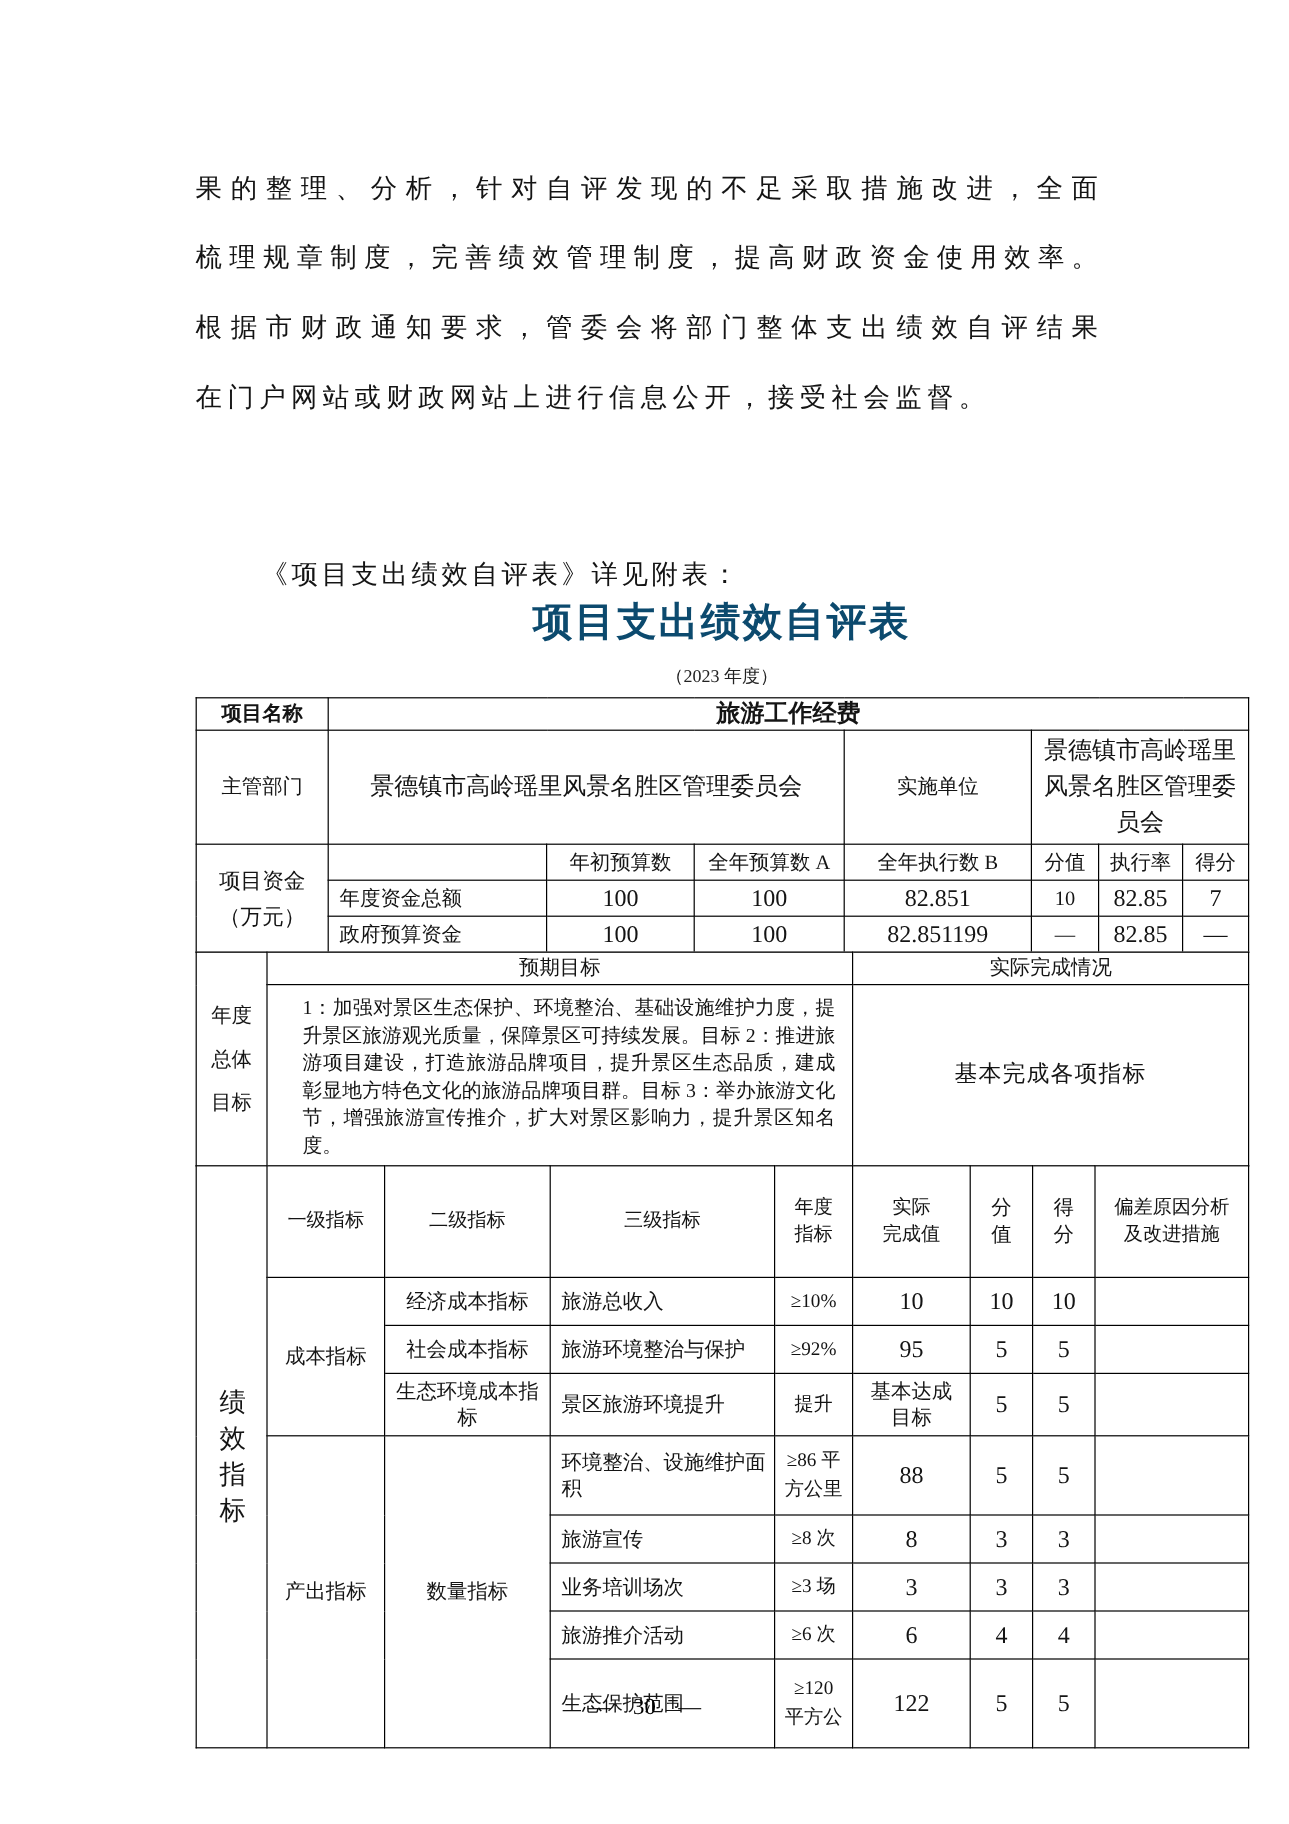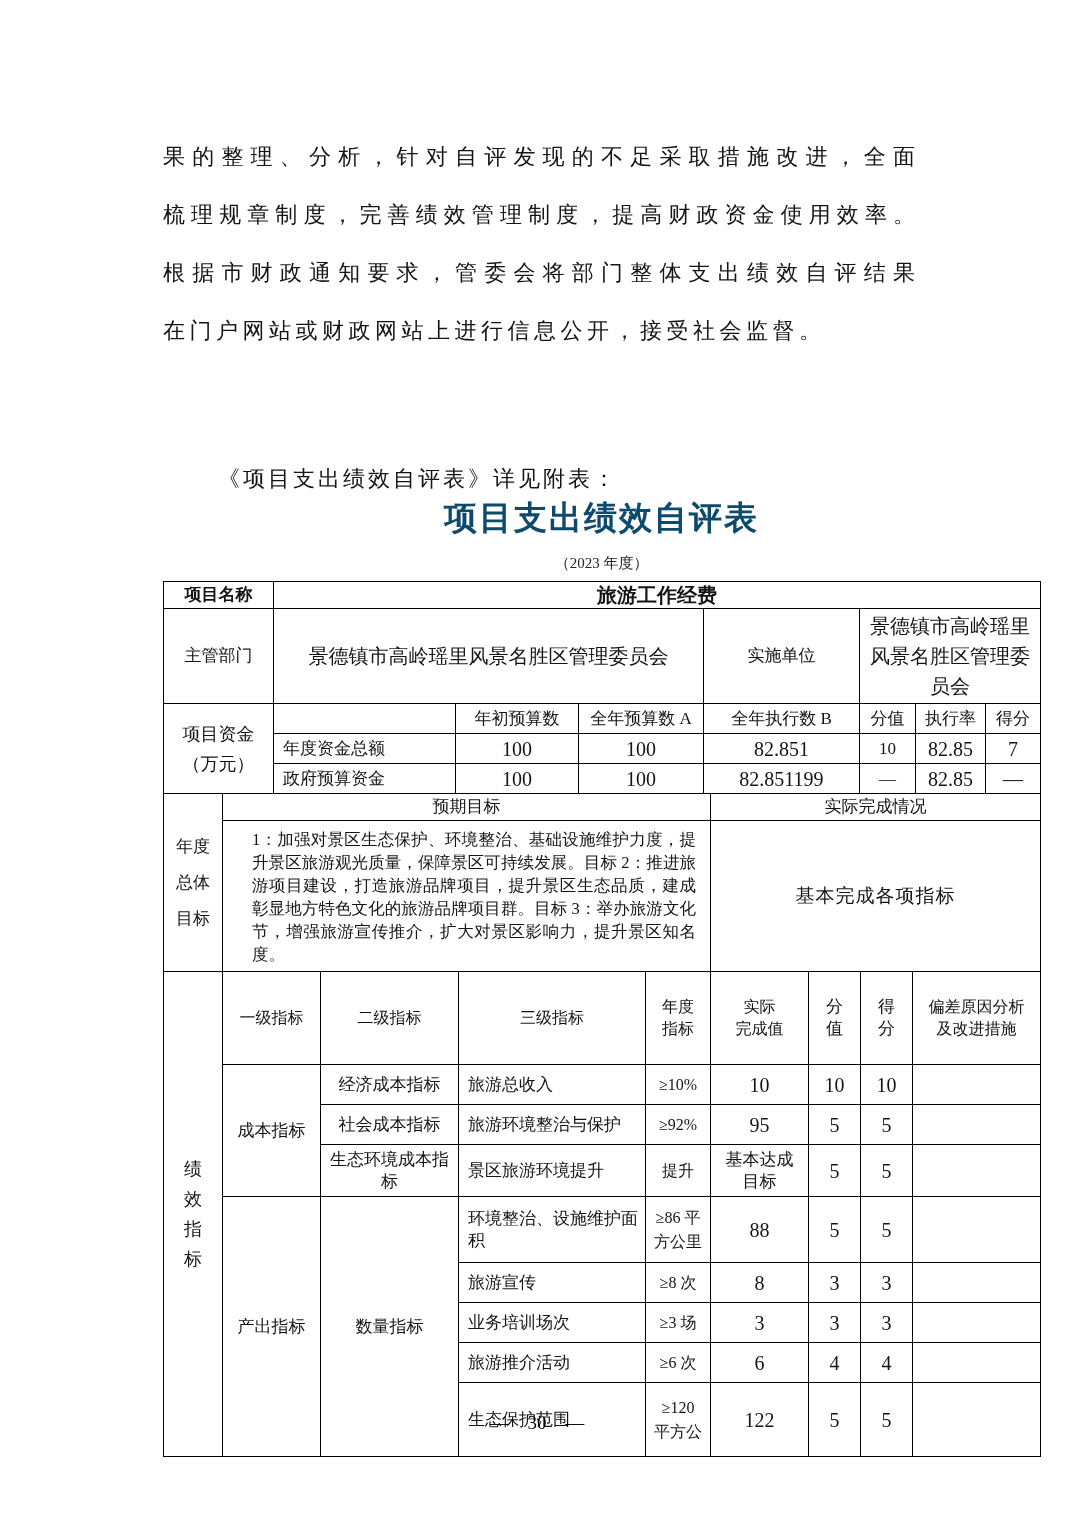--- a/index.html
+++ b/index.html
@@ -76,21 +76,21 @@
   .impl-value { font-size: 20px; line-height: 30px; padding: 2px 6px; }
   .funds-label { white-space: pre-line; font-size: 18px; line-height: 30px; }
 
   .goal-text {
     text-align: justify; text-justify: inter-ideograph;
     font-size: 16.5px; line-height: 23px;
     padding: 7px 14px 5px 29px;
   }
   .goal-actual { font-size: 19px; letter-spacing: 1px; }
 
-  .vlabel1 { width: 20px; margin: 0 auto; word-break: break-all; line-height: 30px; font-size: 18px; letter-spacing: 0; }
+  .vlabel1 { width: 20px; margin: 0 auto; word-break: break-all; line-height: 30px; font-size: 22px; letter-spacing: 0; }
   .vlabel2 { width: 38px; margin: 0 auto; word-break: break-all; line-height: 36px; font-size: 17px; }
   .vhead   { width: 20px; margin: 0 auto; word-break: break-all; line-height: 22px; font-size: 17px; }
 
   .ind-header td { font-size: 16px; white-space: pre-line; }
   .target-cell { font-size: 16px; white-space: pre-line; line-height: 24px; }
 
   
   .page-number {
     position: absolute; left: 0; top: 1412px; width: 1074px;
     text-align: center; font-size: 19px; color: #000000;

